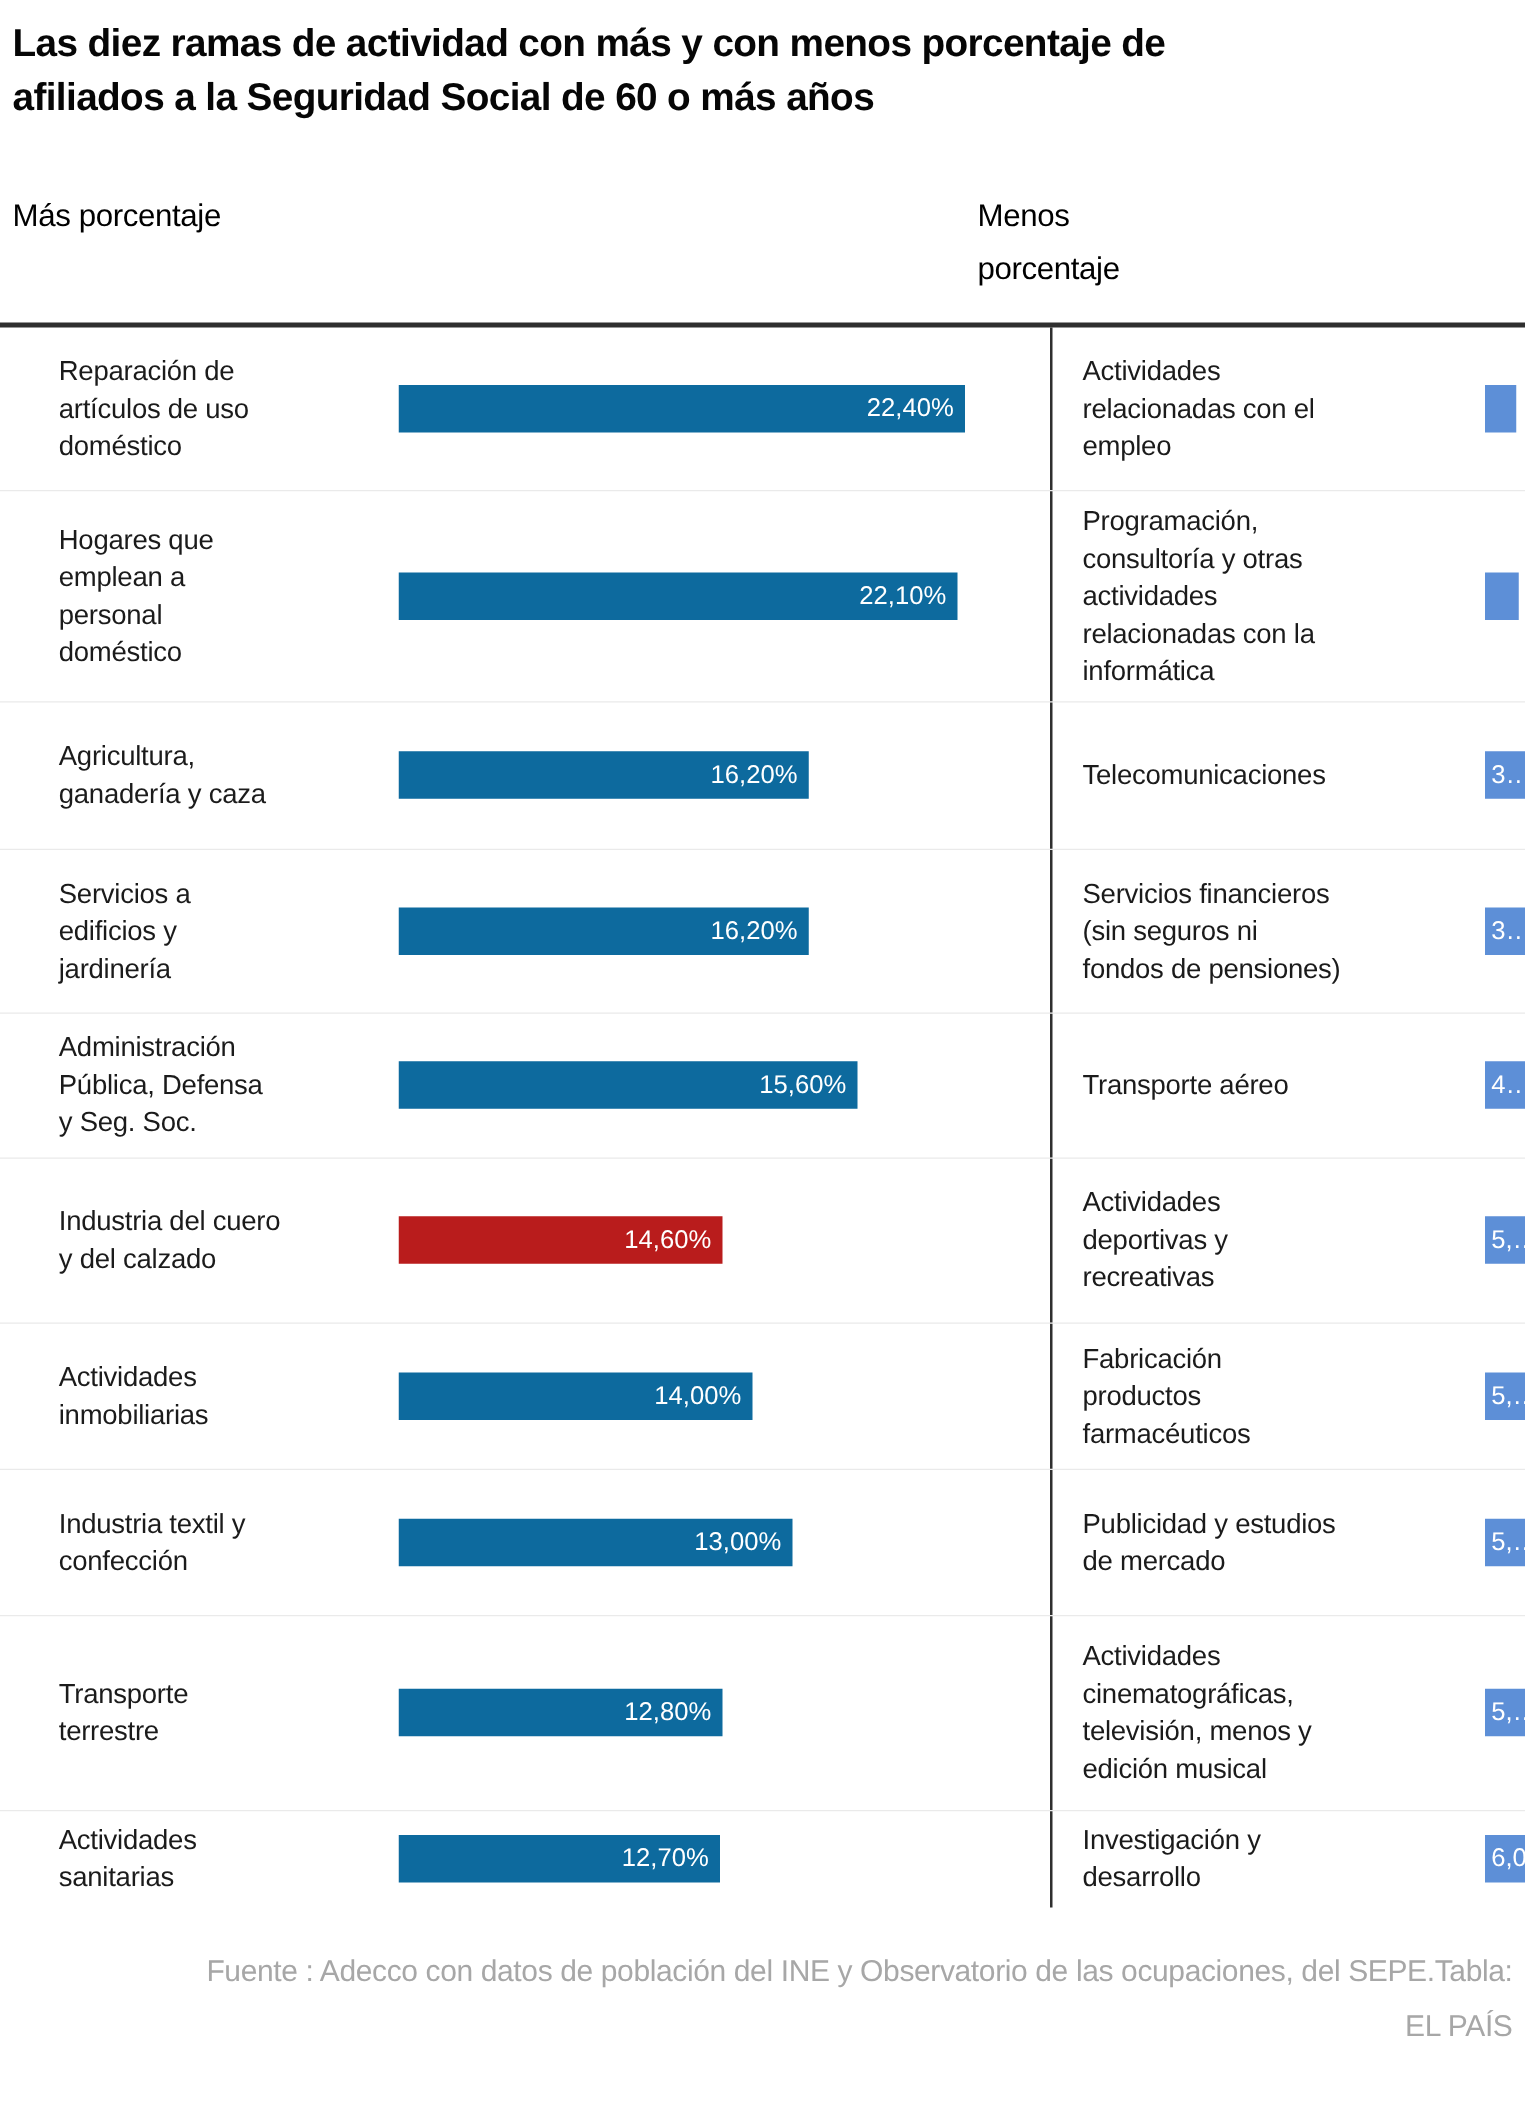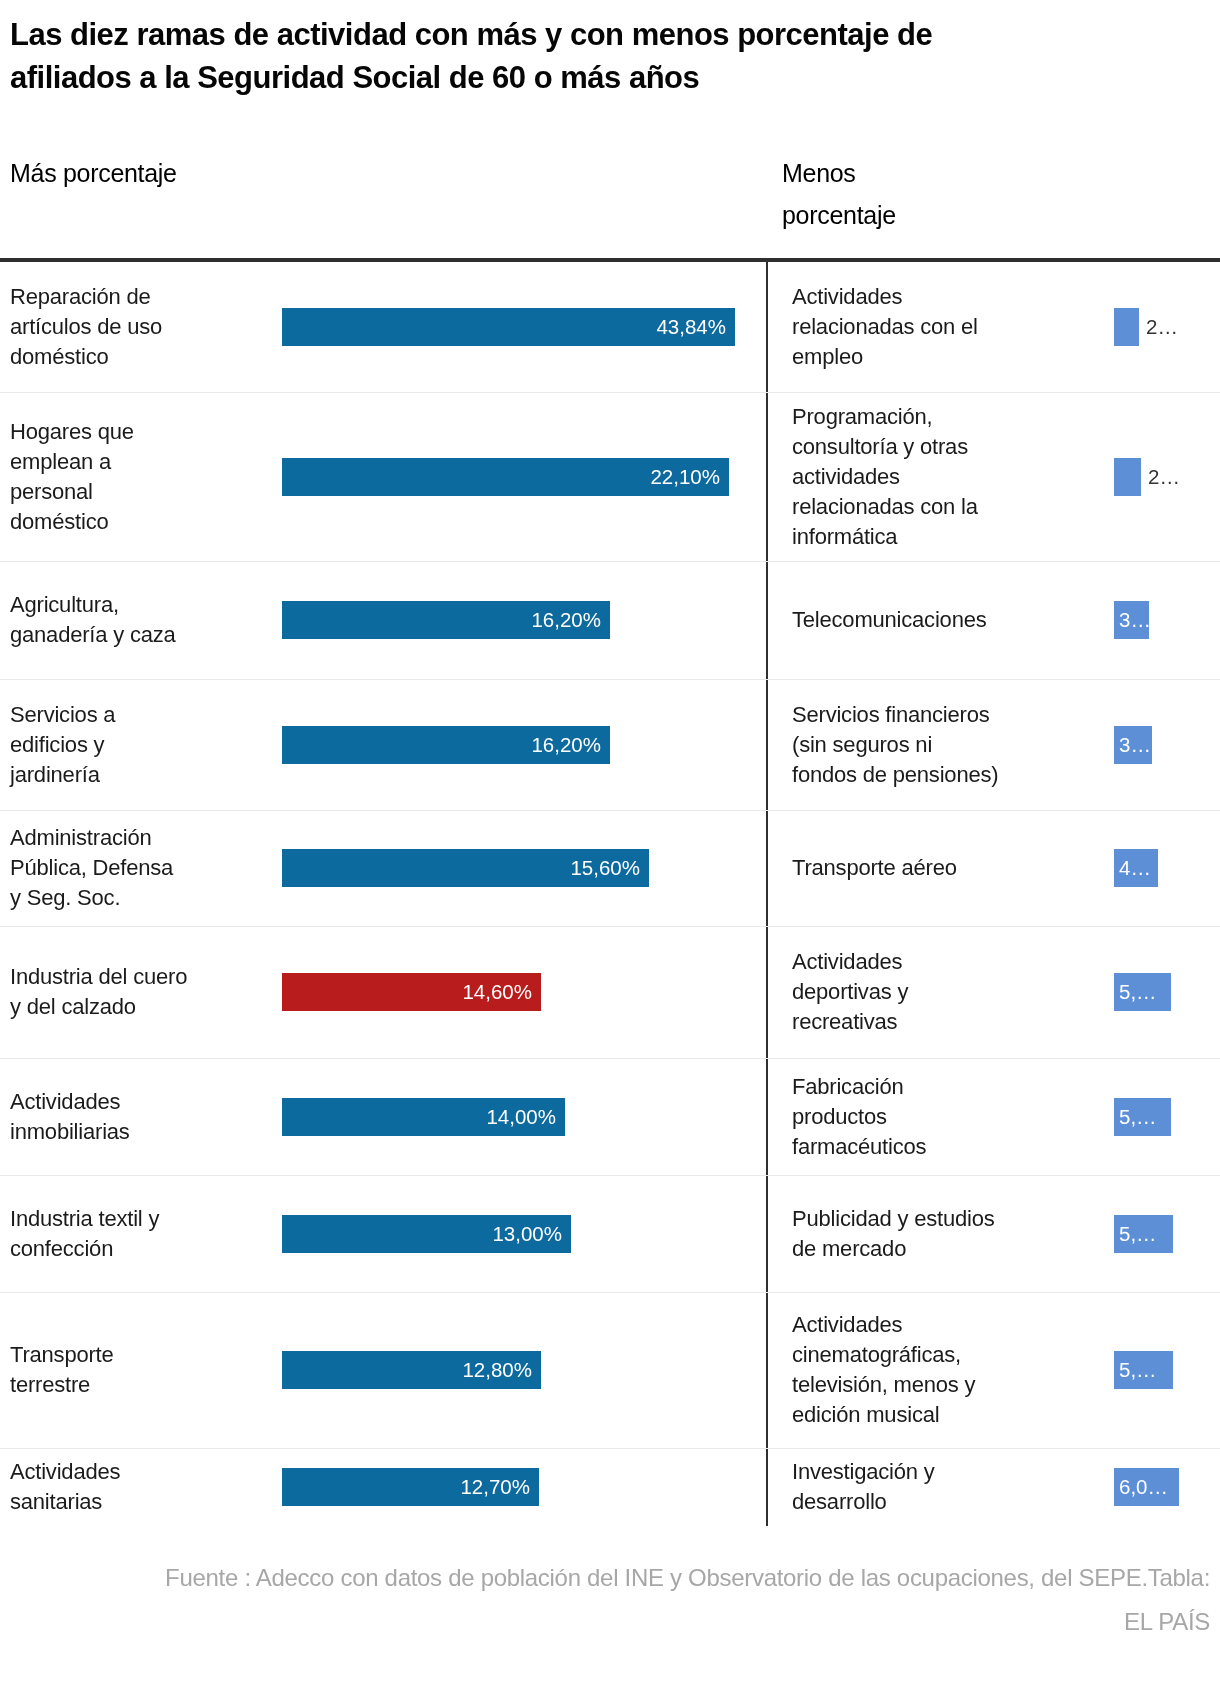--- a/index.html
+++ b/index.html
@@ -12,21 +12,21 @@
   .colheads .h{font-size:25px;font-weight:normal;color:#000;line-height:1.68;letter-spacing:-0.3px;}
   .colheads .hleft{flex:0 0 756px;padding-left:10px;box-sizing:border-box;width:170px;}
   .colheads .hleft .h{width:170px;}
   .colheads .hright{padding-left:26px;}
   .colheads .hright .h{width:190px;}
 
   .rows{border-top:4px solid #2f2f2f;}
   .grid-row{display:flex;align-items:stretch;}
   .grid-row + .grid-row{border-top:1px solid #eaeaea;}
 
-  .cell{display:flex;align-items:center;box-sizing:border-box;}
+  .cell{display:flex;align-items:center;box-sizing:border-box;margin-left:37px;}
   .cell-left{flex:0 0 766px;padding:8px 0 8px 10px;}
   .cell-right{flex:1 1 auto;border-left:2px solid #2f2f2f;padding:8px 0 8px 24px;}
 
   .lbl{font-size:22px;line-height:30px;color:#1b1b1b;letter-spacing:-0.2px;}
   .lbl-left{width:178px;margin-right:74px;flex:0 0 178px;}
   .lbl-right{width:208px;margin-right:114px;flex:0 0 208px;}
 
   .bararea{display:flex;align-items:center;padding-left:20px;flex:0 0 auto;}
   .cell-right .bararea{padding-left:0;}
   .bar{height:38px;display:flex;align-items:center;justify-content:flex-end;box-sizing:border-box;flex:0 0 auto;}
@@ -52,21 +52,21 @@
       <div class="h">Menos porcentaje</div>
     </div>
   </div>
 
   <div class="rows" id="rows">
       <div class="grid-row" style="min-height: 130px;">
         <div class="cell cell-left">
           <div class="lbl lbl-left">Reparación de artículos de uso doméstico</div>
           <div class="bararea">
             <div class="bar bar-dark" style="width: 453px; background: rgb(13, 106, 158);">
-              <span class="val">43,84%</span>
+              <span class="val">22,40%</span>
             </div>
           </div>
         </div>
         <div class="cell cell-right">
           <div class="lbl lbl-right">Actividades relacionadas con el empleo</div>
           <div class="bararea">
             <div class="bar bar-light" style="width: 25px; background: rgb(93, 143, 215);"></div>
             <span class="outval">2…</span>
           </div>
         </div>
@@ -175,21 +175,21 @@
             <div class="bar bar-light" style="width: 57px; background: rgb(93, 143, 215);">
               <span class="val">5,…</span>
             </div>
           </div>
         </div>
       </div>
       <div class="grid-row" style="min-height: 116px;">
         <div class="cell cell-left">
           <div class="lbl lbl-left">Industria textil y confección</div>
           <div class="bararea">
-            <div class="bar bar-dark" style="width: 289px; background: rgb(13, 106, 158);">
+            <div class="bar bar-dark" style="width: 315px; background: rgb(13, 106, 158);">
               <span class="val">13,00%</span>
             </div>
           </div>
         </div>
         <div class="cell cell-right">
           <div class="lbl lbl-right">Publicidad y estudios de mercado</div>
           <div class="bararea">
             <div class="bar bar-light" style="width: 59px; background: rgb(93, 143, 215);">
               <span class="val">5,…</span>
             </div>

